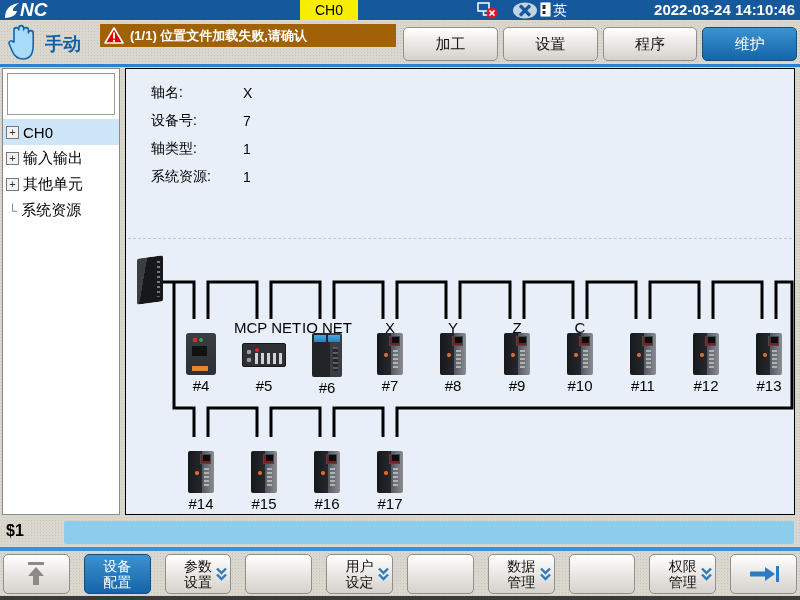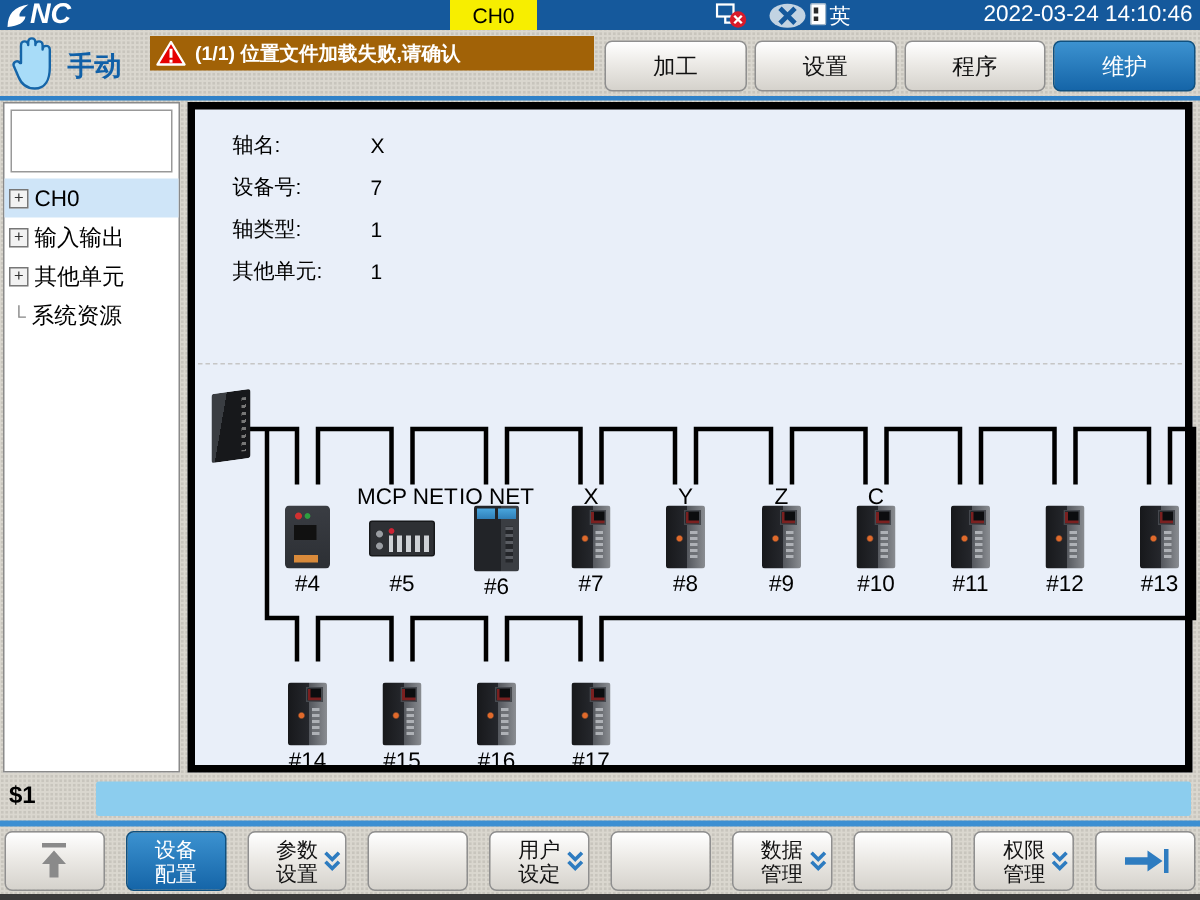--- a/index.html
+++ b/index.html
@@ -11,21 +11,21 @@
     background-size:3px 3px;
   }
   
   .topbar{position:absolute;left:0;top:0;width:800px;height:20px;background:#15599c;}
   .logo{position:absolute;left:4px;top:1px;height:18px;display:flex;align-items:center;}
   .logo-text{color:#fff;font-weight:bold;font-style:italic;font-size:19px;letter-spacing:0;}
   .ch-tab{position:absolute;left:300px;top:0;width:58px;height:20px;background:#f7ee00;
     color:#000;font-size:14px;display:flex;align-items:center;justify-content:center;}
   .tb-ico{position:absolute;top:2px;}
   .lang{position:absolute;left:553px;top:2px;color:#fff;font-size:14px;}
-  .clock{position:absolute;right:5px;top:1px;color:#fff;font-size:15px;font-weight:normal;}
+  .clock{position:absolute;right:5px;top:1px;color:#fff;font-size:15px;font-weight:bold;}
   
   .toolbar{position:absolute;left:0;top:20px;width:800px;height:44px;}
   .hand{position:absolute;left:6px;top:2px;}
   .mode{position:absolute;left:45px;top:12px;font-size:18px;font-weight:bold;color:#1060a8;}
   .alert{position:absolute;left:100px;top:4px;width:296px;height:23px;background:#a16207;
     display:flex;align-items:center;color:#fff;font-size:13px;font-weight:bold;}
   .alert svg{margin:0 6px 0 4px;flex:none;}
   .alert span{white-space:nowrap;}
   .navtabs{position:absolute;left:403px;top:7px;right:3px;height:34px;display:flex;gap:5px;}
   .navtab{flex:1;border:1px solid #8f8f8f;border-radius:5px;
@@ -38,21 +38,21 @@
     border:1px solid #8a8a8a;box-sizing:border-box;}
   .side-box{margin:4px;height:40px;background:#fff;border:1px solid #999;}
   .tree-item{height:26px;display:flex;align-items:center;gap:4px;padding-left:3px;
     font-size:15px;color:#000;white-space:nowrap;}
   .tree-item.selected{background:#cfe5f8;}
   .plusbox{width:13px;height:13px;flex:none;border:1px solid #777;background:#f2f2f2;
     font-size:11px;line-height:11px;text-align:center;color:#333;box-sizing:border-box;}
   .elbow{color:#888;font-size:13px;flex:none;padding-left:2px;}
   
   .panel{position:absolute;left:125px;top:68px;width:670px;height:447px;background:#e9eff9;
-    border:5px solid #000000;box-sizing:border-box;}
+    border:1px solid #000000;box-sizing:border-box;}
   .info{position:absolute;left:25px;top:10px;}
   .info-row{height:28px;display:flex;font-size:14px;color:#000;align-items:center;}
   .info-row .lbl{width:92px;}
   .dash-sep{position:absolute;left:2px;right:2px;top:169px;border-top:1px dashed #c6c6c6;}
   .wires{position:absolute;left:0;top:0;}
   
   .dev{position:absolute;width:60px;margin-left:-30px;text-align:center;}
   .dev-label{height:14px;font-size:15px;color:#000;white-space:nowrap;}
   .dev-num{font-size:15px;color:#000;margin-top:2px;}
   .dev-icon{margin:0 auto;position:relative;}
@@ -188,21 +188,21 @@
     </div>
     <div class="info-row">
       <span class="lbl">设备号:</span>
       <span>7</span>
     </div>
     <div class="info-row">
       <span class="lbl">轴类型:</span>
       <span>1</span>
     </div>
     <div class="info-row">
-      <span class="lbl">其他单元:</span>
+      <span class="lbl">系统资源:</span>
       <span>1</span>
     </div>
   </div>
   <div class="dash-sep"></div>
 
   <svg class="wires" width="670" height="447" viewBox="0 0 670 447">
     <path d="M33 213H68V250 M82 250V213H131V250 M145 250V213H194V250 M208 250V213H257V250
              M271 250V213H320V250 M334 250V213H384V250 M398 250V213H447V250 M461 250V213H510V250
              M524 250V213H573V250 M587 250V213H636V250 M650 250V213H666V339H271V368
              M257 368V339H208V368 M194 368V339H145V368 M131 368V339H82V368 M68 368V339H48V213" fill="none" stroke="#000" stroke-width="3"></path>

